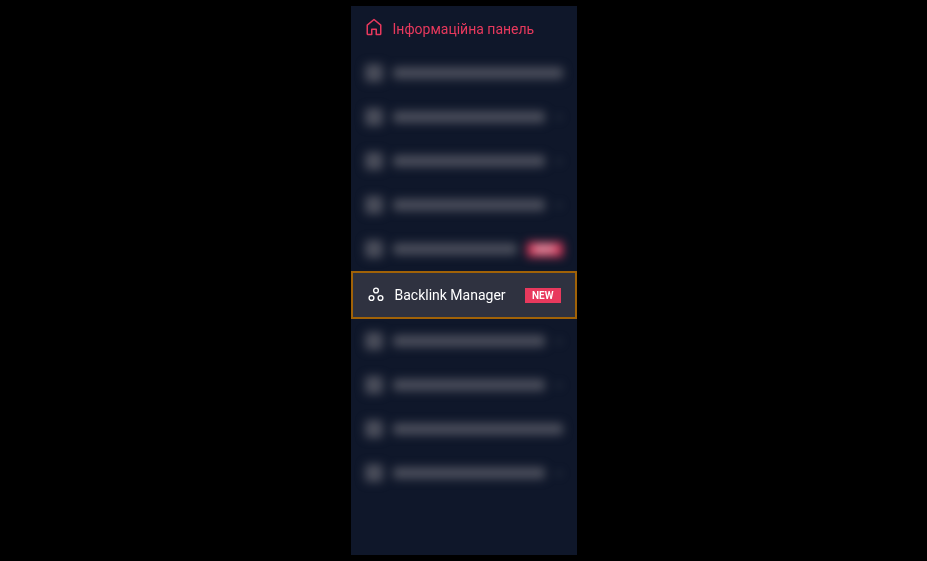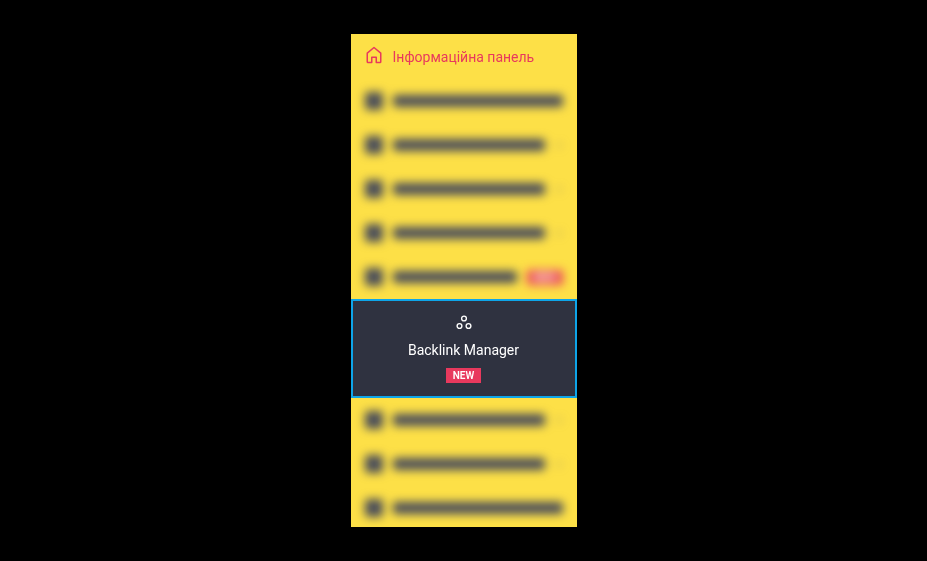--- a/index.html
+++ b/index.html
@@ -11,22 +11,22 @@
       width: 927px;
       height: 561px;
       background: #000;
       font-family: -apple-system, BlinkMacSystemFont, "Segoe UI", Roboto, Helvetica, Arial, sans-serif;
       display: flex;
       align-items: center;
       justify-content: center;
     }
     .sidebar {
       width: 226px;
-      height: 493px;
-      background: #fde047;
+      height: 549px;
+      background: #0f172a;
       display: flex;
       flex-direction: column;
       overflow: hidden;
     }
     .sidebar-header {
       display: flex;
       align-items: center;
       padding: 12px 14px;
       gap: 10px;
       color: #e8395d;
@@ -71,23 +71,22 @@
       color: transparent;
     }
     .sidebar-item.blurred .label {
       height: 12px;
     }
     .sidebar-item.blurred .chevron {
       opacity: 0.3;
     }
     .sidebar-item.highlighted {
       color: #fff;
-      border: 2px solid #0ea5e9;
+      border: 2px solid #a16207;
       background: #2f3240;
-      flex-direction: column;
     }
     .badge-new {
       background: #e8395d;
       color: #fff;
       font-size: 10px;
       font-weight: 600;
       padding: 2px 7px;
       border-radius: 0;
       text-transform: uppercase;
       flex-shrink: 0;

